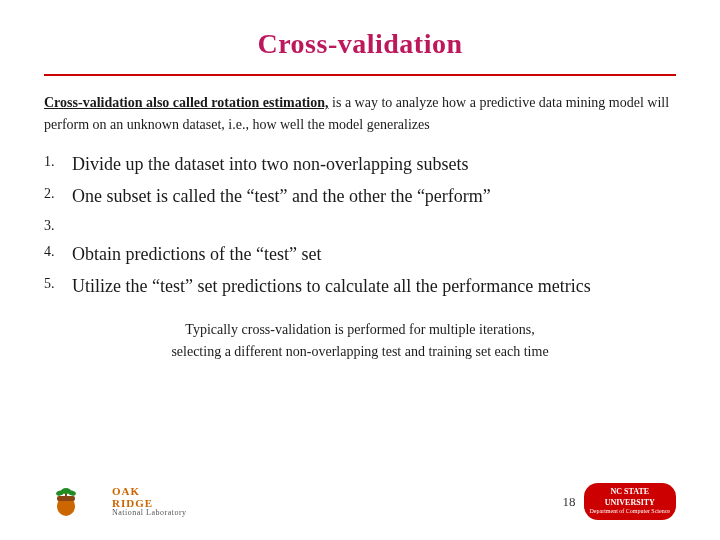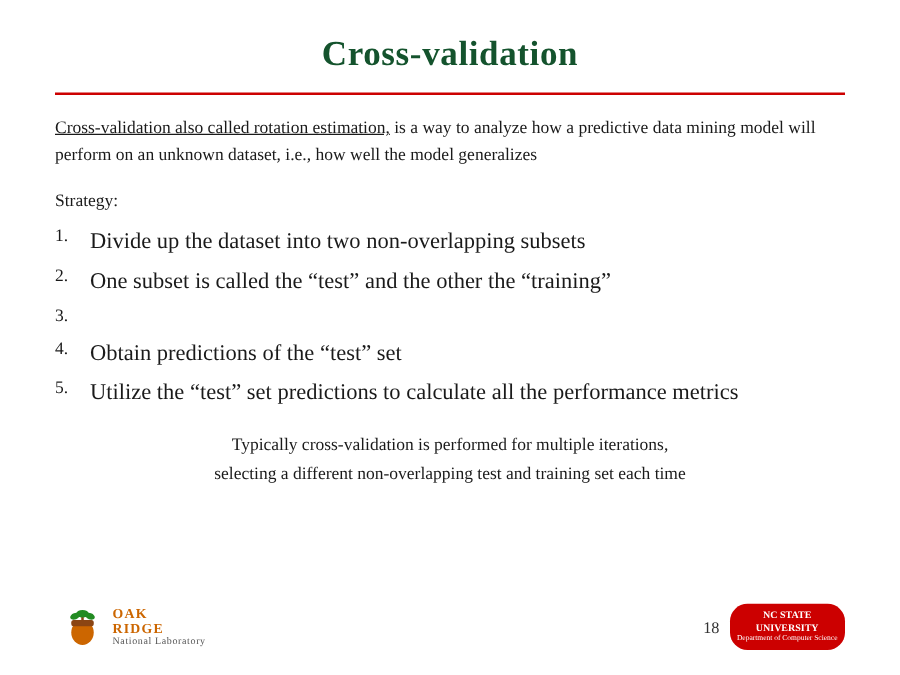--- a/index.html
+++ b/index.html
@@ -23,21 +23,21 @@
     }
 
     .title-section {
       text-align: center;
       margin-bottom: 10px;
     }
 
     .slide-title {
       font-size: 28px;
       font-weight: bold;
-      color: #14532d;
+      color: #be185d;
       letter-spacing: 0.5px;
     }
 
     .red-divider {
       height: 2px;
       background: #cc0000;
       margin-bottom: 16px;
       margin-top: 4px;
     }
 
@@ -46,21 +46,21 @@
       color: #1a1a1a;
       line-height: 1.55;
       flex: 1;
     }
 
     .intro-paragraph {
       margin-bottom: 16px;
     }
 
     .intro-paragraph .bold-text {
-      font-weight: normal;
+      font-weight: bold;
       text-decoration: underline;
     }
 
     .strategy-label {
       margin-bottom: 6px;
     }
 
     .numbered-list {
       list-style: none;
       padding: 0;
@@ -95,21 +95,21 @@
       display: flex;
       align-items: center;
       justify-content: space-between;
       margin-top: 12px;
       padding-top: 4px;
     }
 
     .logo-section {
       display: flex;
       align-items: center;
-      gap: 2px;
+      gap: 24px;
     }
 
     .logo-icon {
       width: 44px;
       height: 36px;
       display: flex;
       align-items: center;
       justify-content: center;
     }
 
@@ -179,30 +179,29 @@
   </div>
 
   <div class="red-divider"></div>
 
   <div class="content">
 
     <p class="intro-paragraph">
       <span class="bold-text">Cross-validation also called rotation estimation,</span><span> is a way to analyze how a predictive data mining model will perform on an unknown dataset, i.e., how well the model generalizes</span>
     </p>
 
-    <p class="strategy-label">Strategy:</p>
 
     <ol class="numbered-list">
       <li class="list-item">
         <span class="list-num">1.</span>
         <span class="list-text">Divide up the dataset into two non-overlapping subsets</span>
       </li>
       <li class="list-item">
         <span class="list-num">2.</span>
-        <span class="list-text">One subset is called the “test” and the other the “training”</span>
+        <span class="list-text">One subset is called the “test” and the other the “perform”</span>
       </li>
       <li class="list-item">
         <span class="list-num">3.</span>
       </li>
       <li class="list-item">
         <span class="list-num">4.</span>
         <span class="list-text">Obtain predictions of the “test” set</span>
       </li>
       <li class="list-item">
         <span class="list-num">5.</span>

